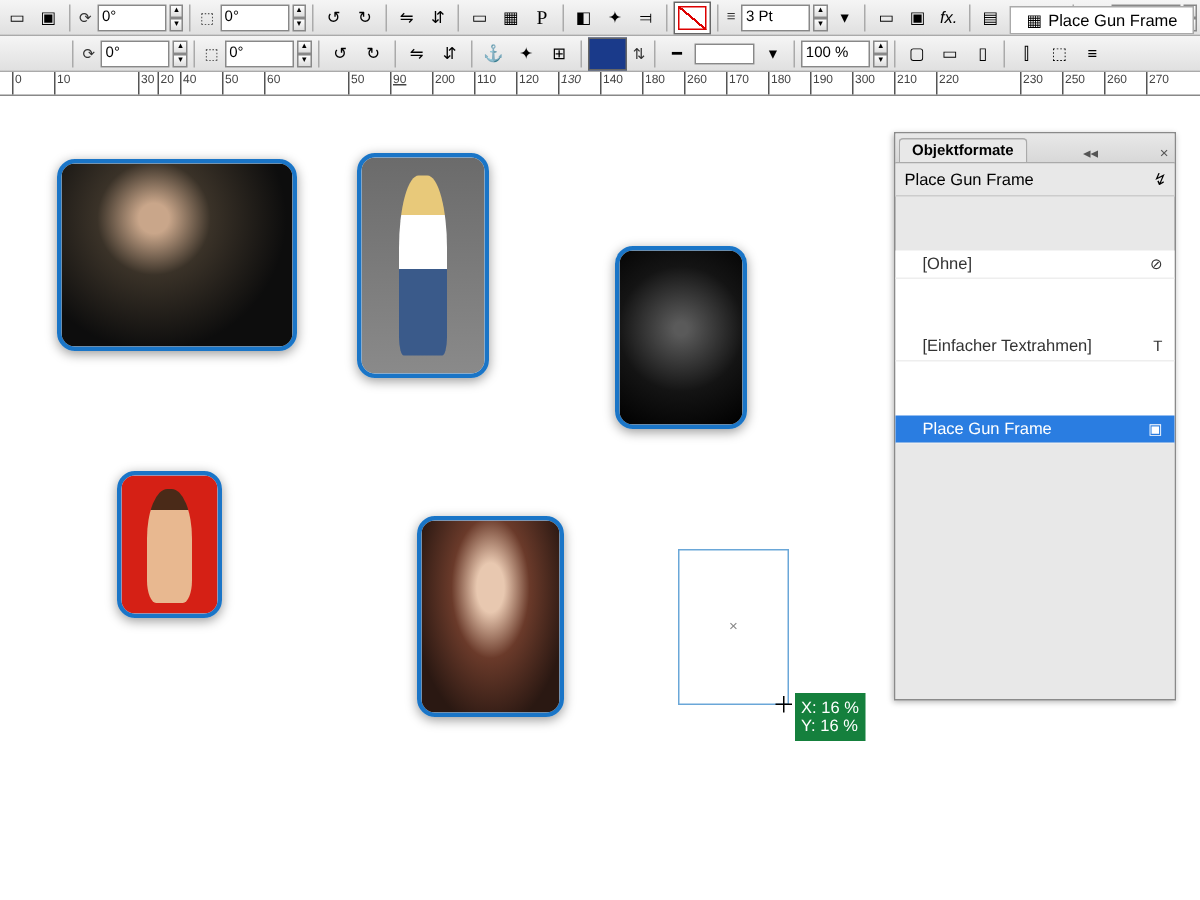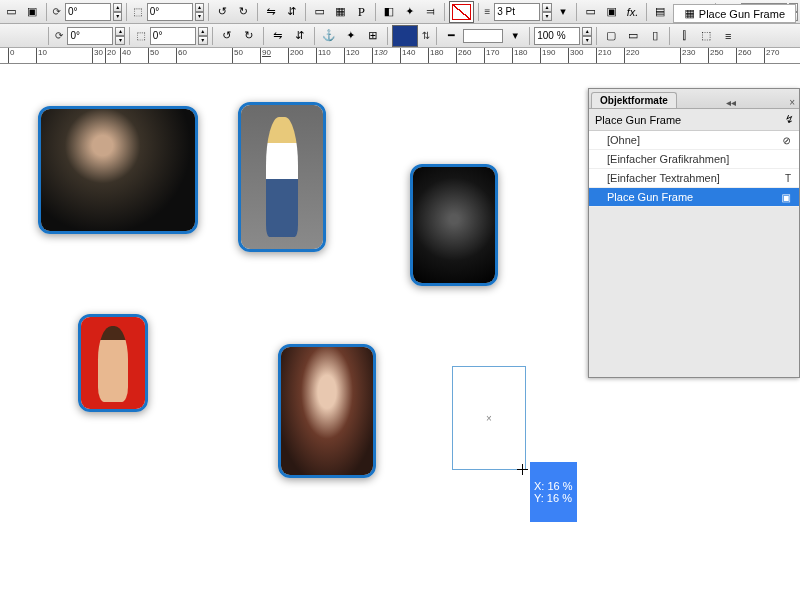--- a/index.html
+++ b/index.html
@@ -17,33 +17,33 @@
 .ruler-h { height: 16px; background: #fff; border-bottom: 1px solid #888; position: relative; overflow: hidden; }
 .ruler-h .tick { position: absolute; top: 0; height: 16px; border-left: 1px solid #555; font-size: 8px; padding-left: 1px; color: #444; }
 
 .canvas-area { position: absolute; top: 64px; left: 0; right: 0; bottom: 0; background: #fff; }
 .img-frame { position: absolute; border: 3px solid #1a75c7; border-radius: 12px; overflow: hidden; box-shadow: 0 2px 8px rgba(0,0,0,0.4); }
 .img-frame .img-fill { width: 100%; height: 100%; }
 
 .placeholder-frame { position: absolute; border: 1px solid #6aa7d8; background: #fff; }
 .placeholder-frame .x-mark { position: absolute; left: 50%; top: 50%; transform: translate(-50%,-50%); color: #888; font-size: 10px; }
 
-.coord-tip { position: absolute; background: #3b82f6; color: #fff; font-size: 10px; padding: 18px 4px; border-radius: 0; line-height: 12px; }
+.coord-tip { position: absolute; background: #15803d; color: #fff; font-size: 10px; padding: 4px 4px; border-radius: 0; line-height: 12px; }
 .cursor-cross { position: absolute; width: 12px; height: 12px; }
 .cursor-cross::before, .cursor-cross::after { content:""; position:absolute; background:#000; }
 .cursor-cross::before { left:5px; top:0; width:1px; height:11px; }
 .cursor-cross::after { top:5px; left:0; height:1px; width:11px; }
 
-.panel { position: absolute; right: 0; top: 88px; width: 212px; background: #e8e8e8; border: 1px solid #8a8a8a; box-shadow: -1px 1px 4px rgba(0,0,0,0.3); }
+.panel { position: absolute; right: 16px; top: 88px; width: 188px; background: #e8e8e8; border: 1px solid #8a8a8a; box-shadow: -1px 1px 4px rgba(0,0,0,0.3); }
 .panel-tabs { background: linear-gradient(#e8e8e8,#d8d8d8); height: 20px; display: flex; align-items: flex-end; border-bottom: 1px solid #aaa; }
 .panel-tab { background: #e8e8e8; border: 1px solid #aaa; border-bottom: none; padding: 2px 8px; font-size: 10px; margin-left: 2px; border-radius: 3px 3px 0 0; font-weight: bold; }
 .panel-close { margin-left: auto; padding: 0 4px; font-size: 10px; color: #555; cursor: pointer; }
 .panel-header { background: #e8e8e8; padding: 4px 6px; font-size: 11px; border-bottom: 1px solid #ccc; display:flex; justify-content:space-between; align-items:center; }
 .panel-list { background: #fff; max-height: 300px; }
-.panel-item { padding: 3px 8px 3px 18px; font-size: 11px; border-bottom: 1px solid #eee; display:flex; justify-content:space-between; align-items:center; color:#333; }
+.panel-item { padding: 3px 8px 3px 18px; font-size: 11px; border-bottom: 1px solid #eee; display:flex; justify-content:space-between; align-items:center; color:#333;margin-top:36px; }
 .panel-item.selected { background: #2a7de1; color: #fff; }
 .panel-item .item-icon { font-size: 10px; }
 
 .top-right-label { position: absolute; right: 4px; top: 4px; background: #fff; border: 1px solid #aaa; padding: 2px 10px; font-size: 11px; display:flex; align-items:center; gap:4px; }
 
 
 .photo1 { background: radial-gradient(circle at 40% 30%, #c9a68a 8%, #3a3228 30%, #0d0d0d 70%); }
 .photo2 { background: linear-gradient(#6b6b6b,#8a8a8a); position:relative; }
 .photo2::after { content:""; position:absolute; left:30%; top:8%; width:40%; height:84%; background: linear-gradient(#e8c97a 0 22%, #fff 22% 52%, #3a5a8a 52% 100%); border-radius:40% 40% 10% 10%; }
 .photo3 { background: radial-gradient(circle at 50% 45%, #5a5a5a 6%, #141414 55%, #000 100%); }
@@ -240,24 +240,20 @@
   <div class="panel-header">
     <span>Place Gun Frame</span>
     <span style="font-style:italic;">↯</span>
   </div>
   <div class="panel-list" id="panel-list">
       <div class="panel-item">
         <span>[Ohne]</span>
         <span class="item-icon">⊘</span>
       </div>
       <div class="panel-item">
-        <span>[Einfacher Grafikrahmen]</span>
-        <span class="item-icon"></span>
-      </div>
-      <div class="panel-item">
         <span>[Einfacher Textrahmen]</span>
         <span class="item-icon">T</span>
       </div>
       <div class="panel-item selected">
         <span>Place Gun Frame</span>
         <span class="item-icon">▣</span>
       </div>
     </div>
   <div style="height:170px;background:#e8e8e8;"></div>
 </div>

